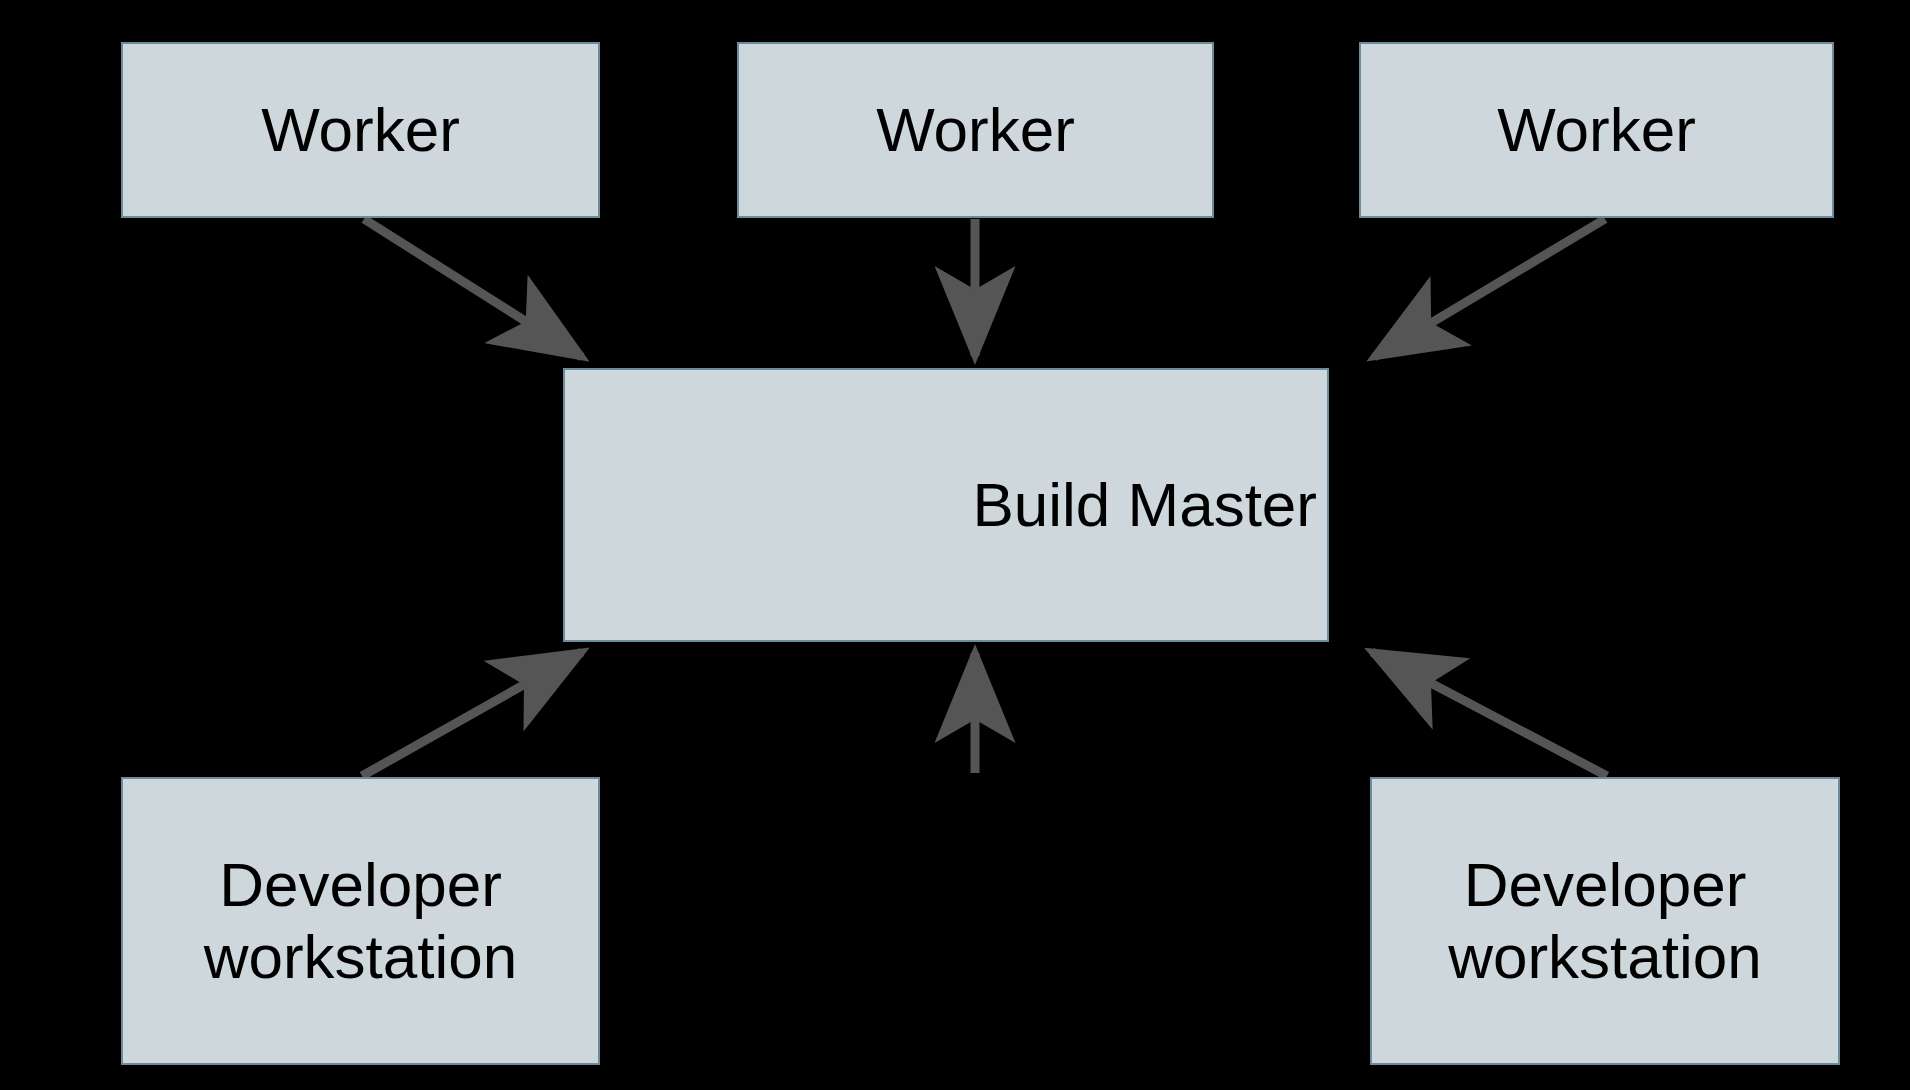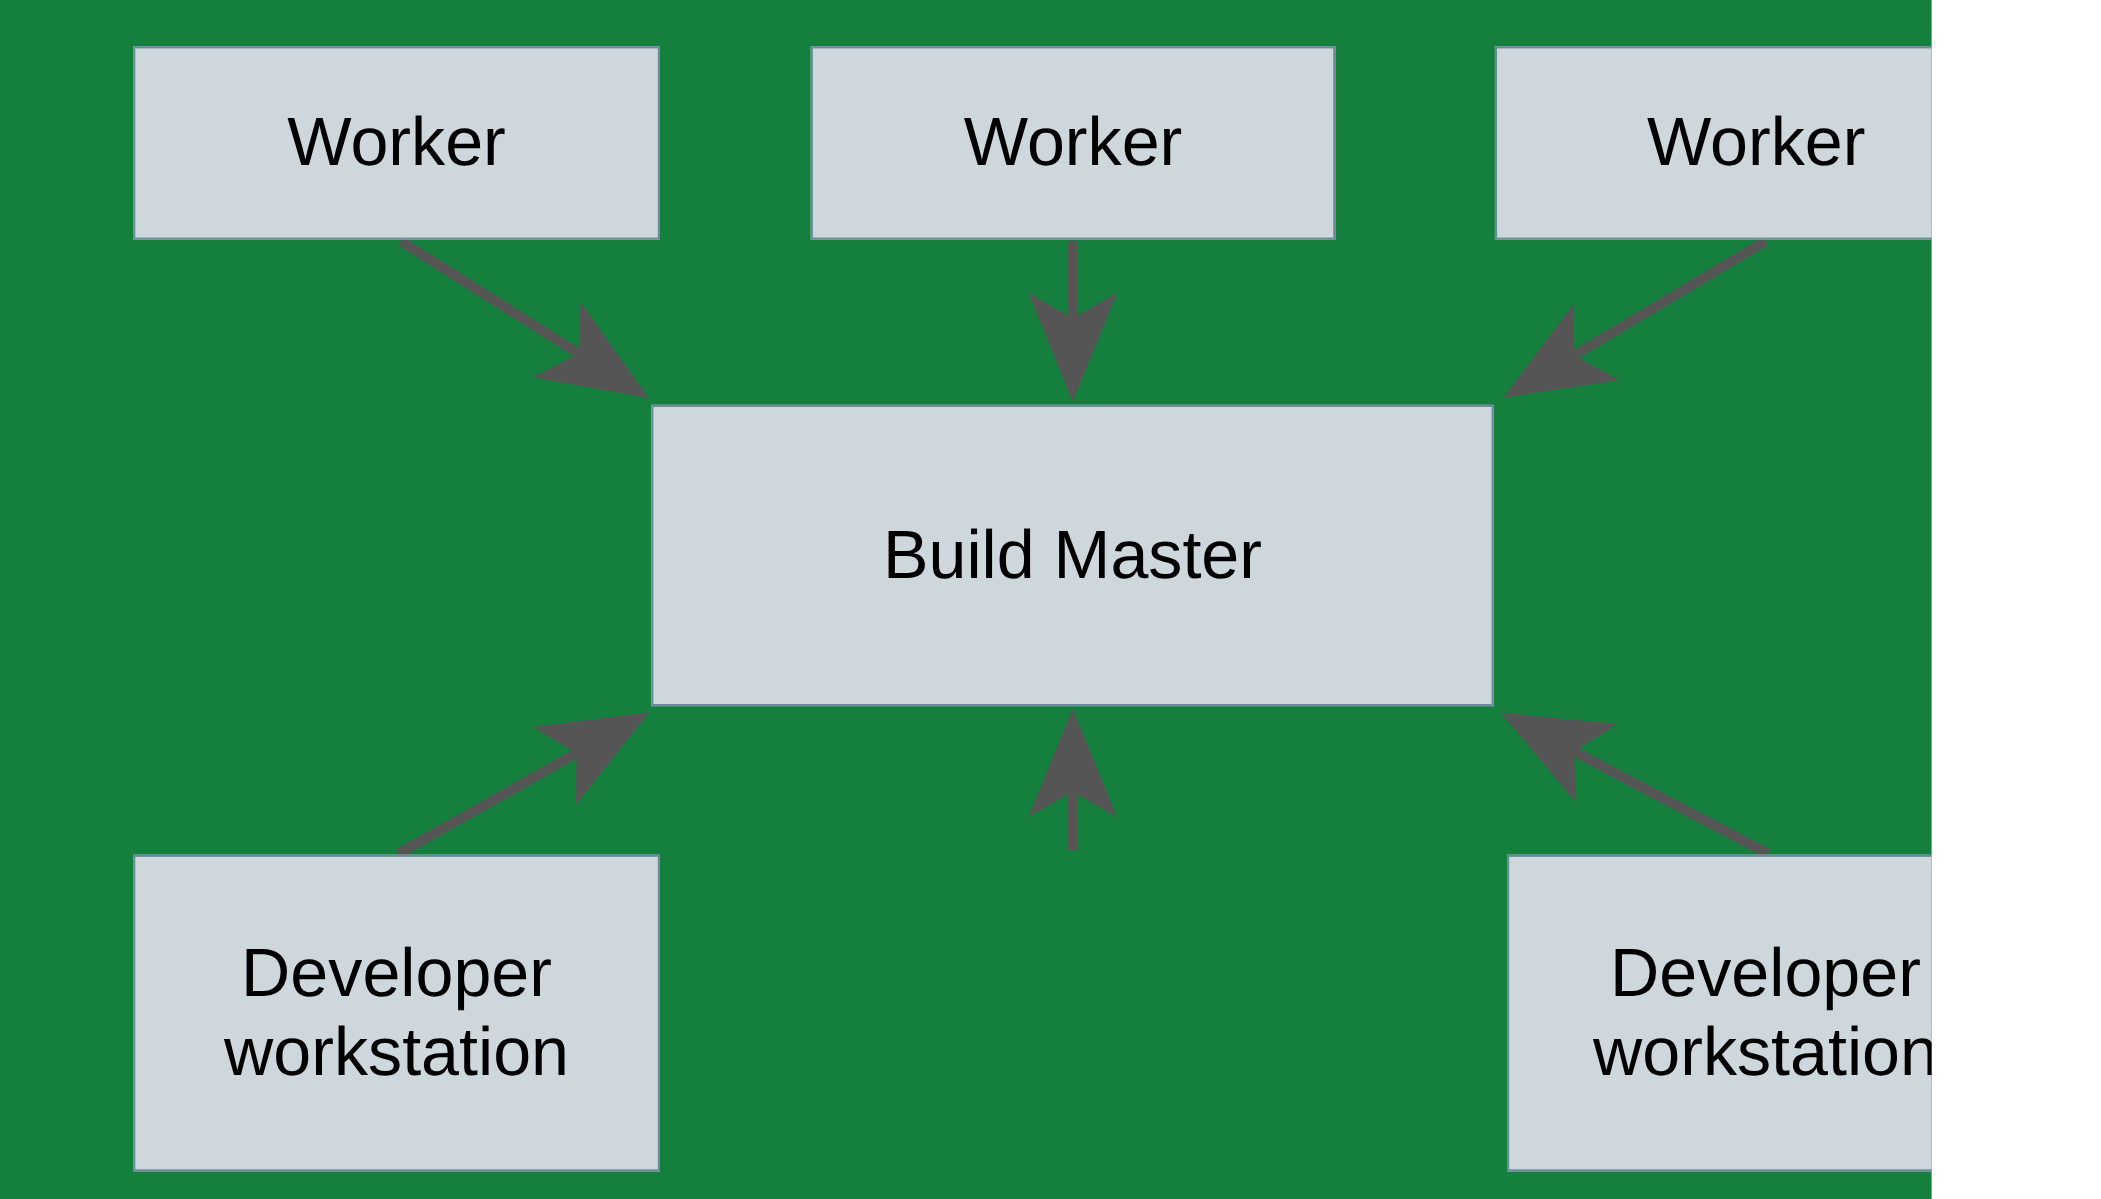--- a/index.html
+++ b/index.html
@@ -6,23 +6,23 @@
   html, body {
     margin: 0;
     padding: 0;
     background: #ffffff;
   }
   body {
     font-family: "Liberation Sans", sans-serif;
   }
   #canvas {
     position: relative;
-    width: 1756px;
+    width: 1910px;
     height: 1090px;
-    background: #15803d;
+    background: #000000;
     overflow: hidden;
   }
   #edges {
     position: absolute;
     left: 0;
     top: 0;
     width: 1910px;
     height: 1090px;
     pointer-events: none;
   }
@@ -41,21 +41,21 @@
   }
   .node-label {
     display: block;
     padding: 0 10px;
   }
   
   #node-worker-1 { left: 121px;  top: 42px;  width: 479px; height: 176px; font-size: 62px; }
   #node-worker-2 { left: 737px;  top: 42px;  width: 477px; height: 176px; font-size: 62px; }
   #node-worker-3 { left: 1359px; top: 42px;  width: 475px; height: 176px; font-size: 62px; }
   
-  #node-build-master { left: 592px; top: 368px; width: 766px; height: 274px; font-size: 62px; }
+  #node-build-master { left: 563px; top: 368px; width: 766px; height: 274px; font-size: 62px; justify-content: flex-end; }
   
   #node-dev-left  { left: 121px;  top: 777px; width: 479px; height: 288px; font-size: 62px; }
   #node-ci-server { left: 740px;  top: 774px; width: 470px; height: 286px; font-size: 62px; }
   #node-dev-right { left: 1370px; top: 777px; width: 470px; height: 288px; font-size: 62px; }
 </style>
 </head>
 <body>
 
 <div id="canvas">
 

